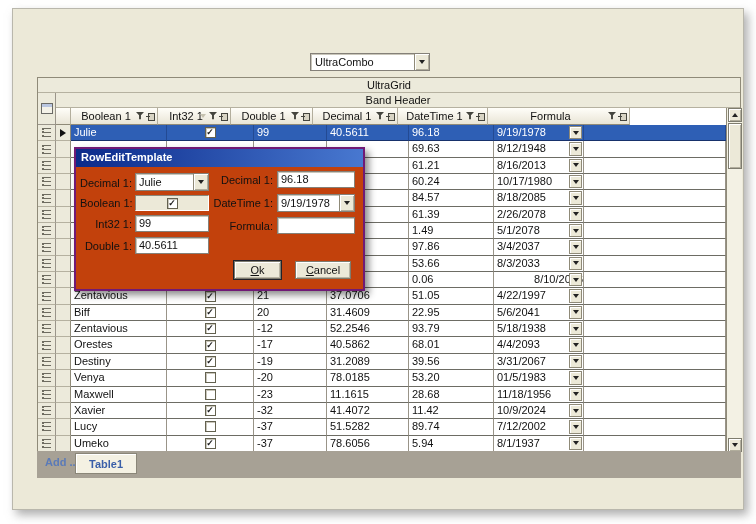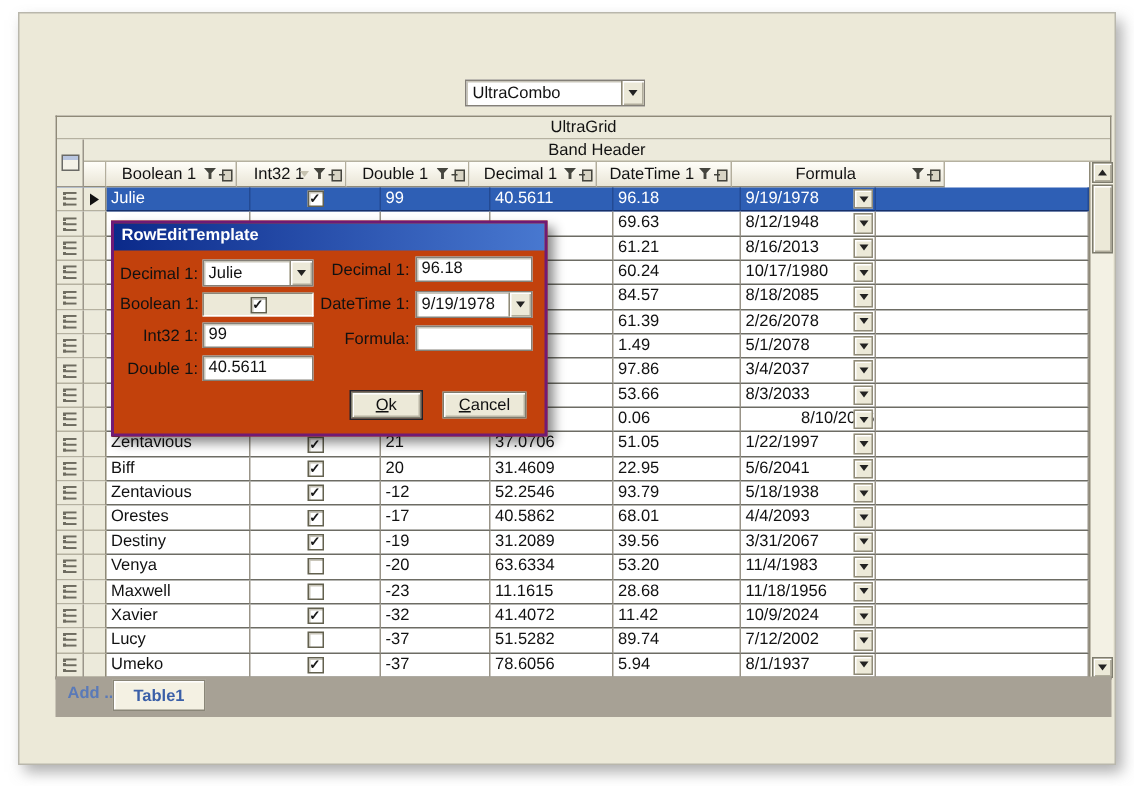--- a/index.html
+++ b/index.html
@@ -335,21 +335,21 @@
             <span class="rowedit-glyph"></span>
           </div>
           <div class="sel-cell"></div>
           <div class="cell" style="width: 96px;">Zentavious</div>
           <div class="cell bool-cell" style="width: 87px;">
             <span class="checkbox">✓</span>
           </div>
           <div class="cell" style="width: 73px;">21</div>
           <div class="cell" style="width: 82px;">37.0706</div>
           <div class="cell" style="width: 85px;">51.05</div>
-          <div class="cell date-cell" style="width: 90px;"><span>1/22/1997</span><span class="date-btn">
+          <div class="cell date-cell" style="width: 90px;"><span>4/22/1997</span><span class="date-btn">
               <span class="tri-down"></span>
             </span></div>
           <div class="cell" style="width: 142px;"></div>
         </div>
         <div class="grow">
           <div class="icon-cell">
             <span class="rowedit-glyph"></span>
           </div>
           <div class="sel-cell"></div>
           <div class="cell" style="width: 96px;">Biff</div>
@@ -418,23 +418,23 @@
         <div class="grow">
           <div class="icon-cell">
             <span class="rowedit-glyph"></span>
           </div>
           <div class="sel-cell"></div>
           <div class="cell" style="width: 96px;">Venya</div>
           <div class="cell bool-cell" style="width: 87px;">
             <span class="checkbox"></span>
           </div>
           <div class="cell" style="width: 73px;">-20</div>
-          <div class="cell" style="width: 82px;">63.6334</div>
+          <div class="cell" style="width: 82px;">78.0185</div>
           <div class="cell" style="width: 85px;">53.20</div>
-          <div class="cell date-cell" style="width: 90px;"><span>11/4/1983</span><span class="date-btn">
+          <div class="cell date-cell" style="width: 90px;"><span>01/5/1983</span><span class="date-btn">
               <span class="tri-down"></span>
             </span></div>
           <div class="cell" style="width: 142px;"></div>
         </div>
         <div class="grow">
           <div class="icon-cell">
             <span class="rowedit-glyph"></span>
           </div>
           <div class="sel-cell"></div>
           <div class="cell" style="width: 96px;">Maxwell</div>

